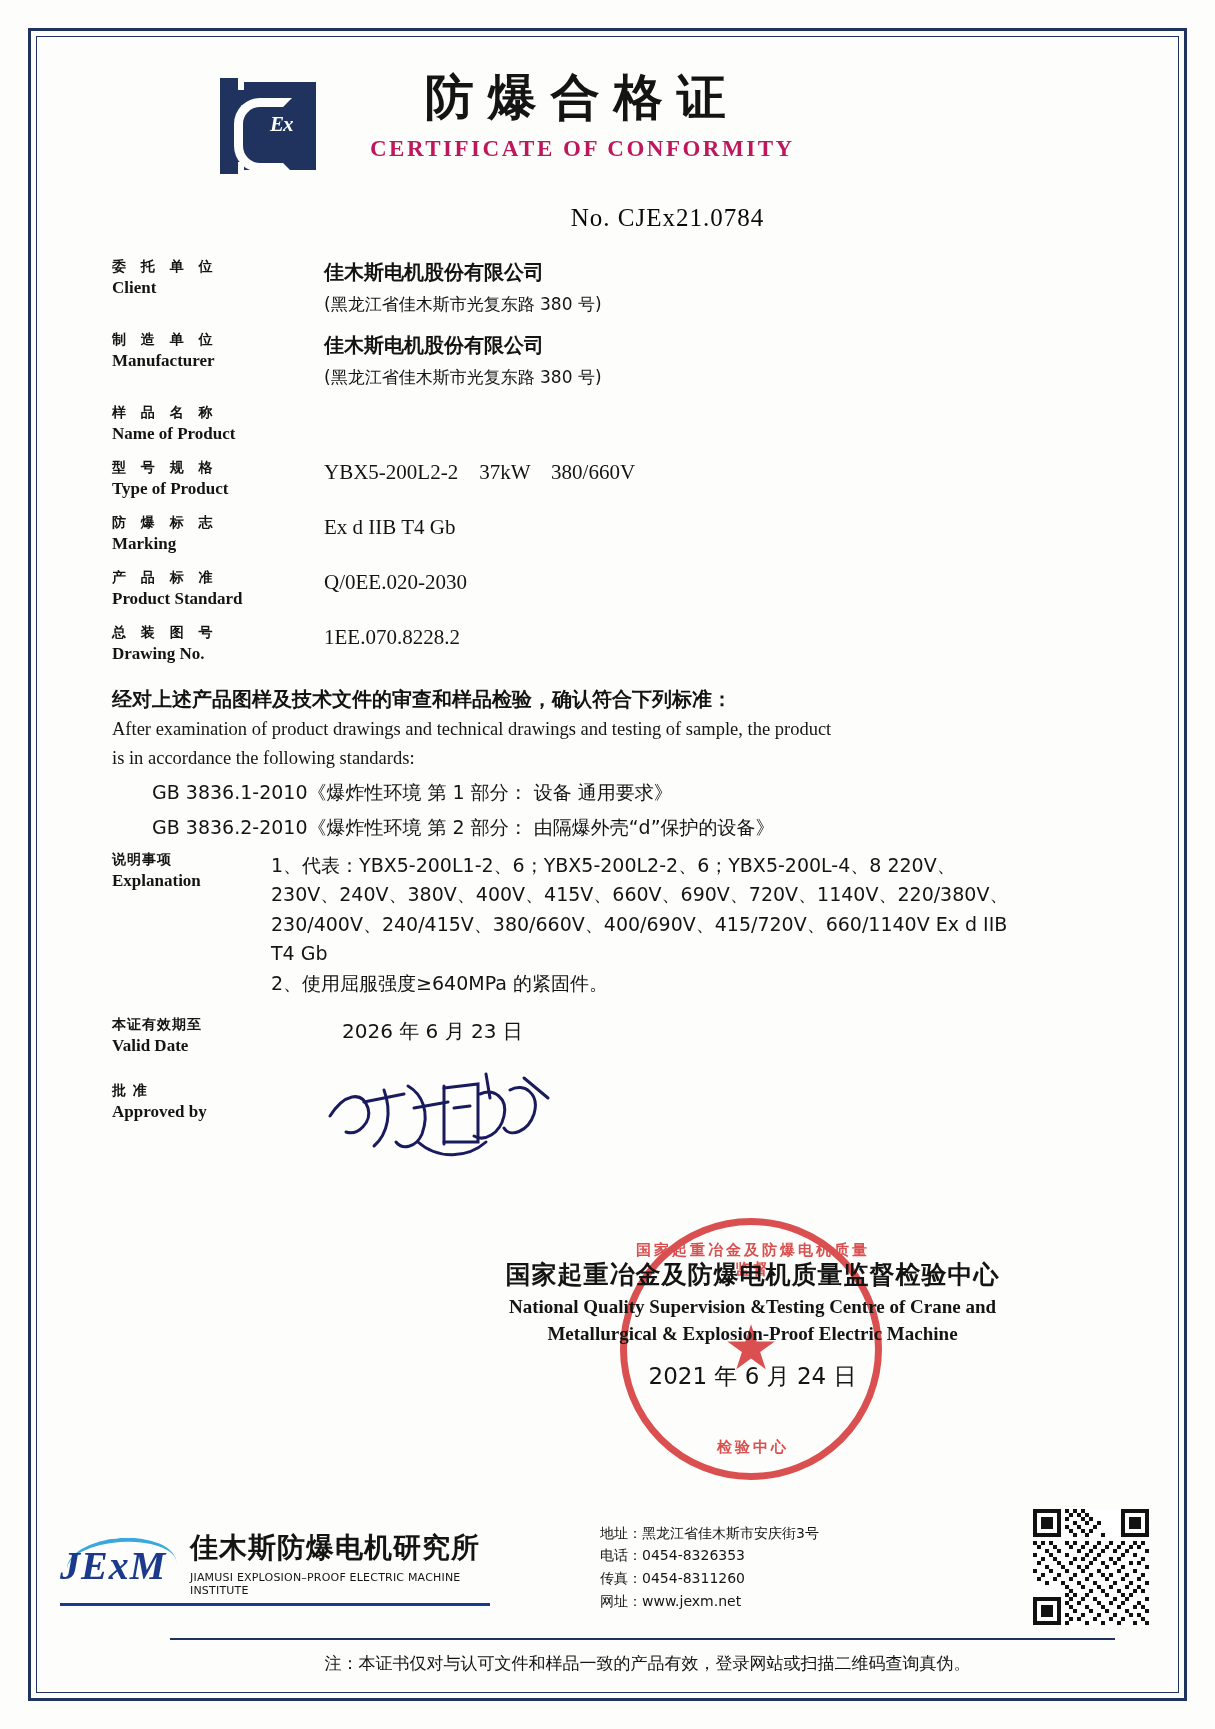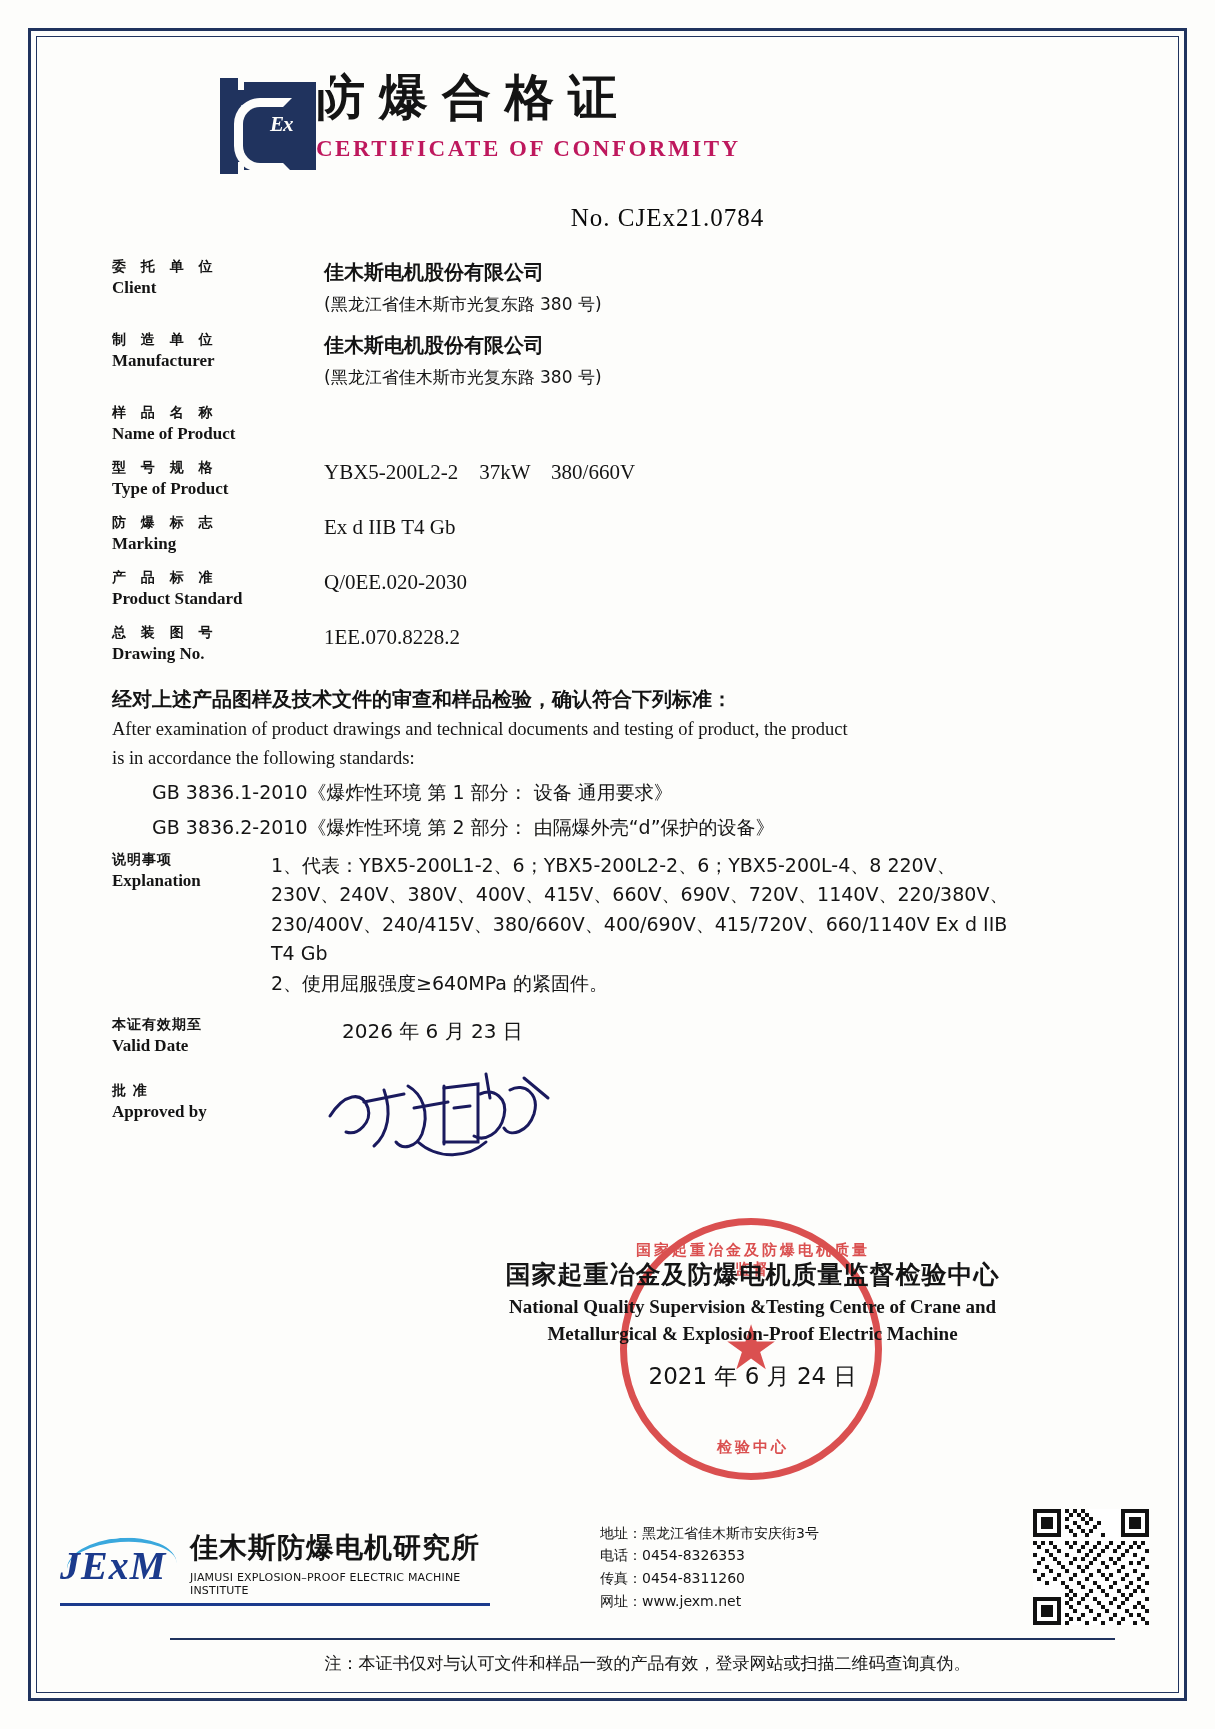--- a/index.html
+++ b/index.html
@@ -98,21 +98,22 @@
     position: absolute;
     left: 50px; top: 34px;
     color: #fdfdfb;
     font-family: "Liberation Serif", serif;
     font-weight: bold;
     font-size: 21px;
     font-style: italic;
     letter-spacing: -1px;
   }
   .titles {
-    text-align: left;
+    margin-left: 54px;
+    text-align: center;
   }
   .title-cn {
     font-family: "DejaVu Sans", sans-serif;
     font-weight: bold;
     font-size: 49px;
     letter-spacing: 14px;
     color: #141414;
     line-height: 1.15;
     white-space: nowrap;
   }
@@ -518,21 +519,21 @@
         </div>
         <div class="field-value">
           <div class="value-en">1EE.070.8228.2</div>
         </div>
       </div>
 
     </div>
 
     <div class="statement">
       <div class="stmt-cn">经对上述产品图样及技术文件的审查和样品检验，确认符合下列标准：</div>
-      <div class="stmt-en">After examination of product drawings and technical documents and testing of product, the product</div>
+      <div class="stmt-en">After examination of product drawings and technical drawings and testing of sample, the product</div>
       <div class="stmt-en">is in accordance the following standards:</div>
       <div class="std-line">GB 3836.1-2010《爆炸性环境  第 1 部分：  设备  通用要求》</div>
       <div class="std-line">GB 3836.2-2010《爆炸性环境  第 2 部分：  由隔爆外壳“d”保护的设备》</div>
     </div>
 
     <div class="explanation">
       <div class="expl-label">
         <div class="label-cn" style="letter-spacing:1px">说明事项</div>
         <div class="label-en">Explanation</div>
       </div>

